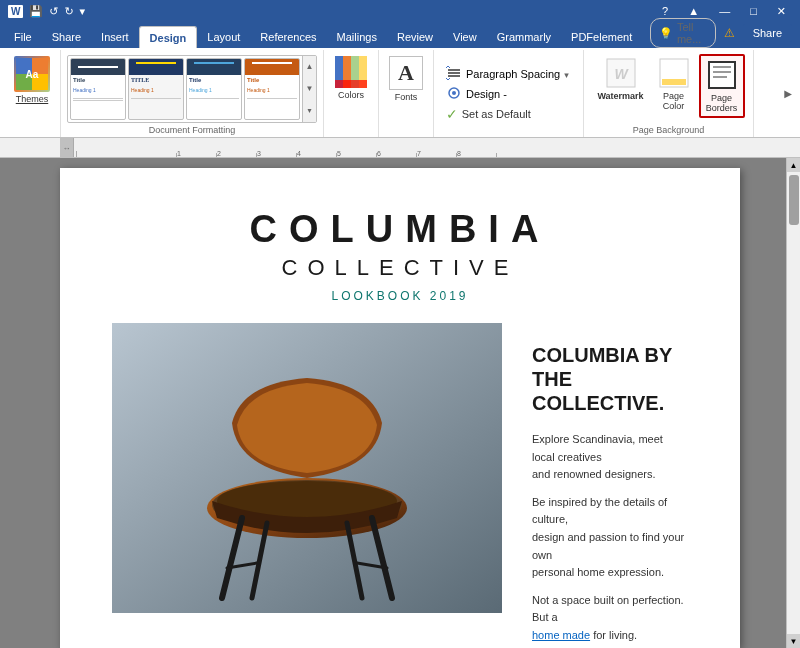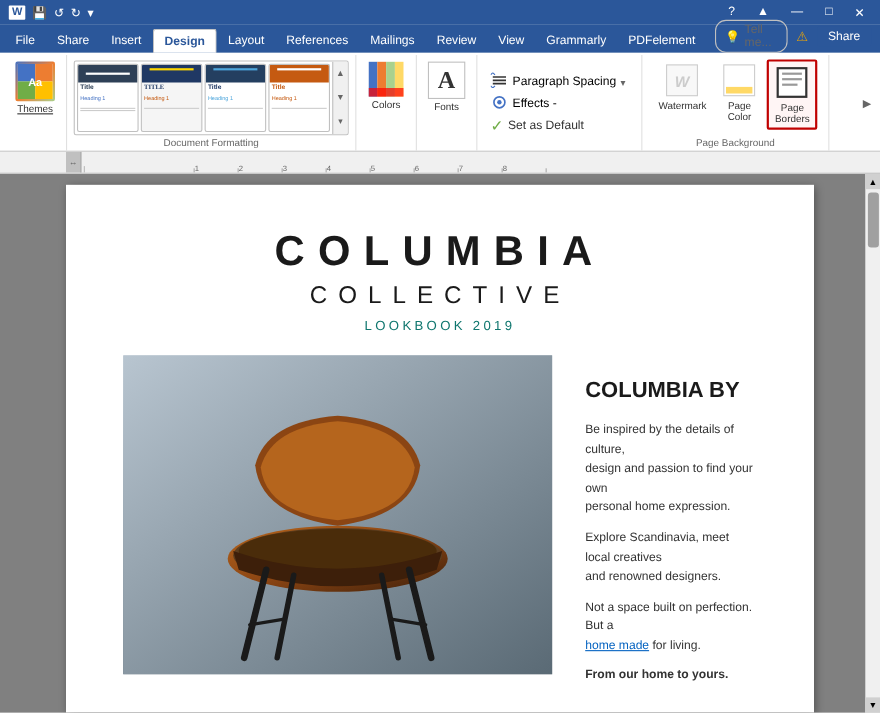--- a/index.html
+++ b/index.html
@@ -481,39 +481,39 @@
         <path d="M0,12 L2,14 L4,12" fill="none" stroke="#4472c4" stroke-width="1"></path>
       </svg>
       <span style="font-size:11px;">Paragraph Spacing</span>
       <span style="font-size:9px; color:#666;">▾</span>
     </div>
     <div class="para-btn">
       <svg width="16" height="14">
         <circle cx="8" cy="7" r="5" fill="none" stroke="#4472c4" stroke-width="1.5"></circle>
         <circle cx="8" cy="7" r="2" fill="#4472c4"></circle>
       </svg>
-      <span style="font-size:11px;">Effects -</span>
+      <span style="font-size:11px;">Design -</span>
     </div>
     <div class="set-default-btn">
       <span class="checkmark">✓</span>
       <span style="font-size:11px;">Set as Default</span>
     </div>
   </div>
 
   <div class="ribbon-group" style="min-width:170px; flex-direction:column;">
     <div class="page-bg-buttons">
 
       <div class="page-bg-btn">
         <div class="page-bg-btn-icon">
           <svg width="32" height="32">
             <rect x="2" y="2" width="28" height="28" fill="#f8f8f8" stroke="#ccc" stroke-width="1"></rect>
             <text x="16" y="22" text-anchor="middle" font-size="14" fill="#ccc" font-style="italic" font-weight="bold">W</text>
           </svg>
         </div>
-        <span style="font-size:9px; color:#333; text-align:center;">Watermark</span>
+        <span style="font-size:9px; color:#333; text-align:center;font-weight:bold;">Watermark</span>
       </div>
 
       <div class="page-bg-btn">
         <div class="page-bg-btn-icon">
           <svg width="32" height="32">
             <rect x="2" y="2" width="28" height="28" fill="white" stroke="#ccc" stroke-width="1"></rect>
             <rect x="4" y="22" width="24" height="6" fill="#ffd966"></rect>
           </svg>
         </div>
         <span style="font-size:9px; color:#333; text-align:center;">Page<br>Color</span>
@@ -602,31 +602,32 @@
             <line x1="235" y1="200" x2="250" y2="275" stroke="#1a1a1a" stroke-width="5" stroke-linecap="round"></line>
 
             <line x1="115" y1="245" x2="145" y2="240" stroke="#1a1a1a" stroke-width="3" stroke-linecap="round"></line>
             <line x1="245" y1="240" x2="275" y2="245" stroke="#1a1a1a" stroke-width="3" stroke-linecap="round"></line>
           </svg>
         </div>
 
         <div class="text-col">
           <div class="inspired-title">
             <span>COLUMBIA BY</span><br>
+            <span>THE COLLECTIVE.</span>
           </div>
+          <p class="inspired-body">
+            <span>Explore Scandinavia, meet local creatives</span><br>
+            <span>and renowned designers.</span>
+          </p>
           <p class="inspired-body">
             <span>Be inspired by the details of culture,</span><br>
             <span>design and passion to find your own</span><br>
             <span>personal home expression.</span>
           </p>
           <p class="inspired-body">
-            <span>Explore Scandinavia, meet local creatives</span><br>
-            <span>and renowned designers.</span>
-          </p>
-          <p class="inspired-body">
             <span>Not a space built on perfection. But a</span><br>
             <a class="home-made-link">home made</a><span> for living.</span>
           </p>
           <p class="from-home">From our home to yours.</p>
         </div>
       </div>
     </div>
   </div>
 
   <div class="scroll-bar" style="position:fixed; right:0; top:158px; width:14px; background:#f0f0f0; border-left:1px solid #c0c0c0; height:490px; display:flex; flex-direction:column;">

